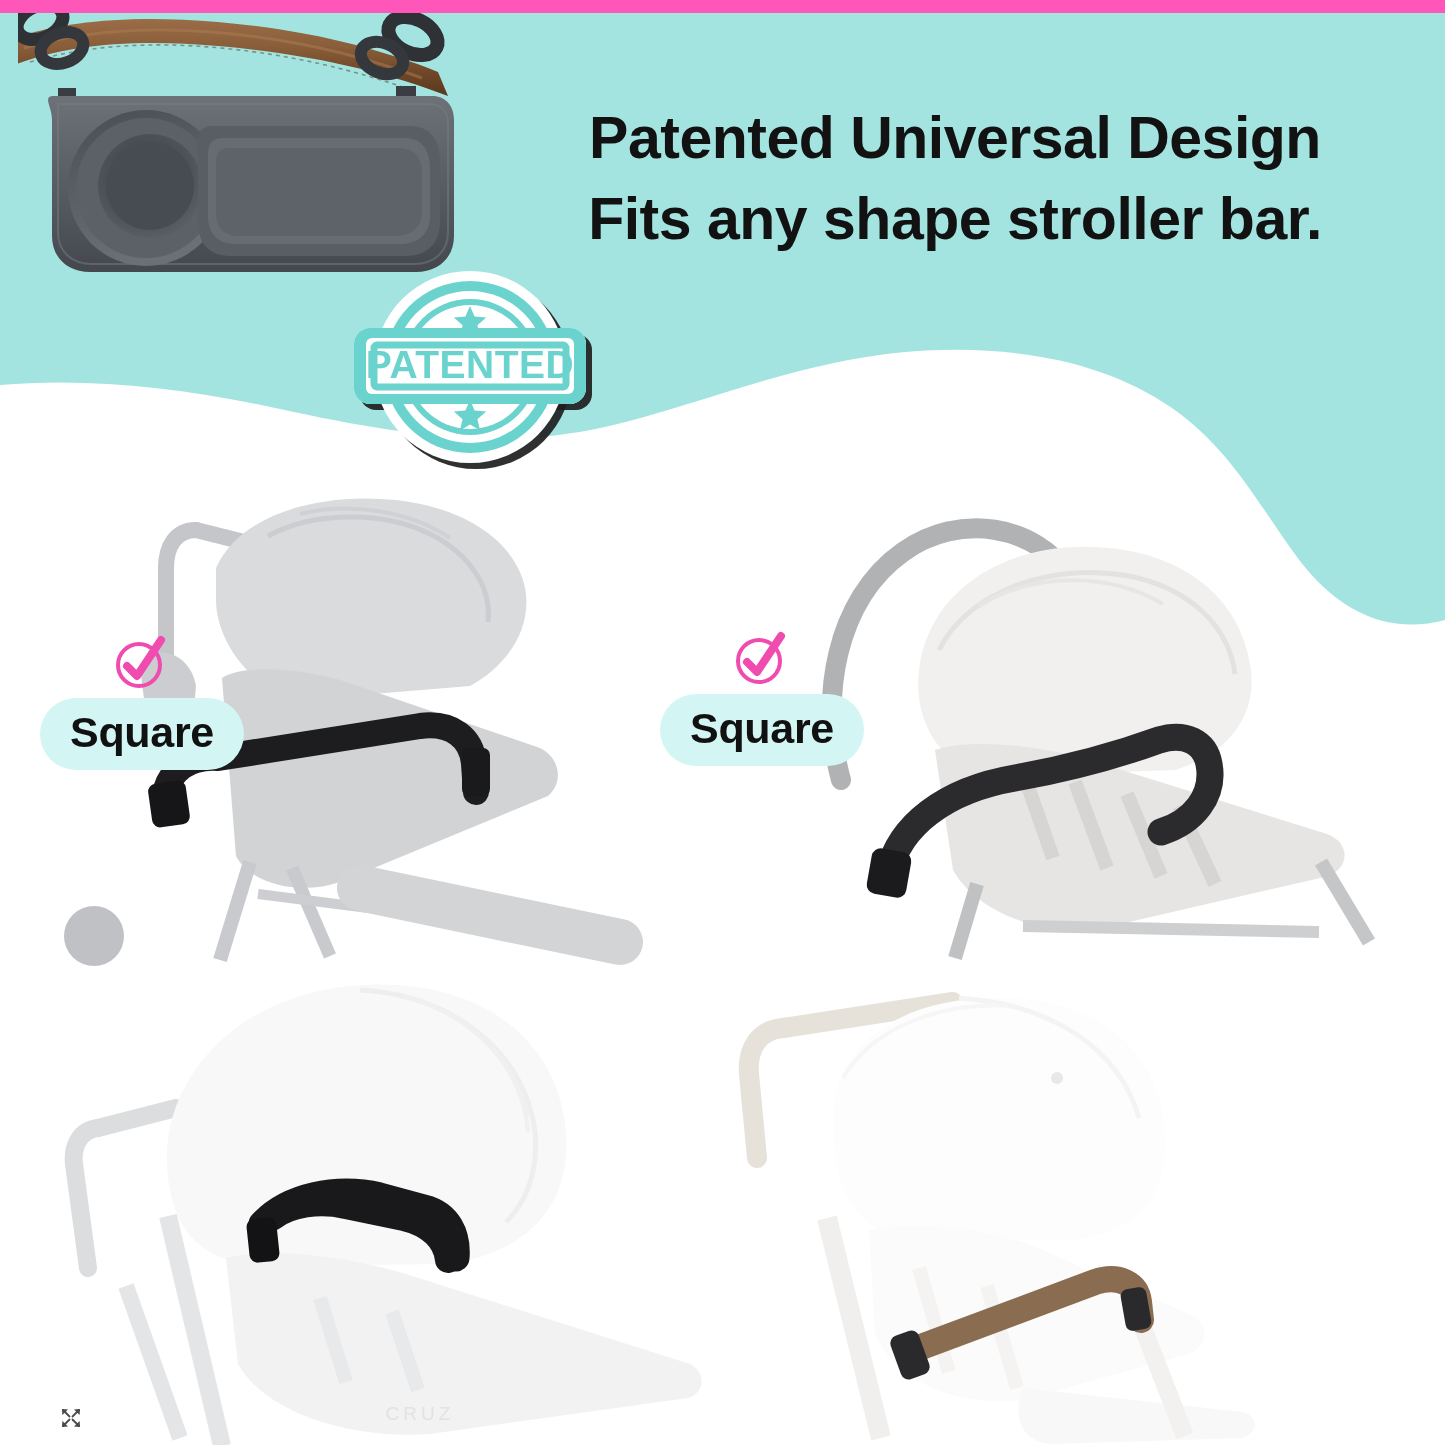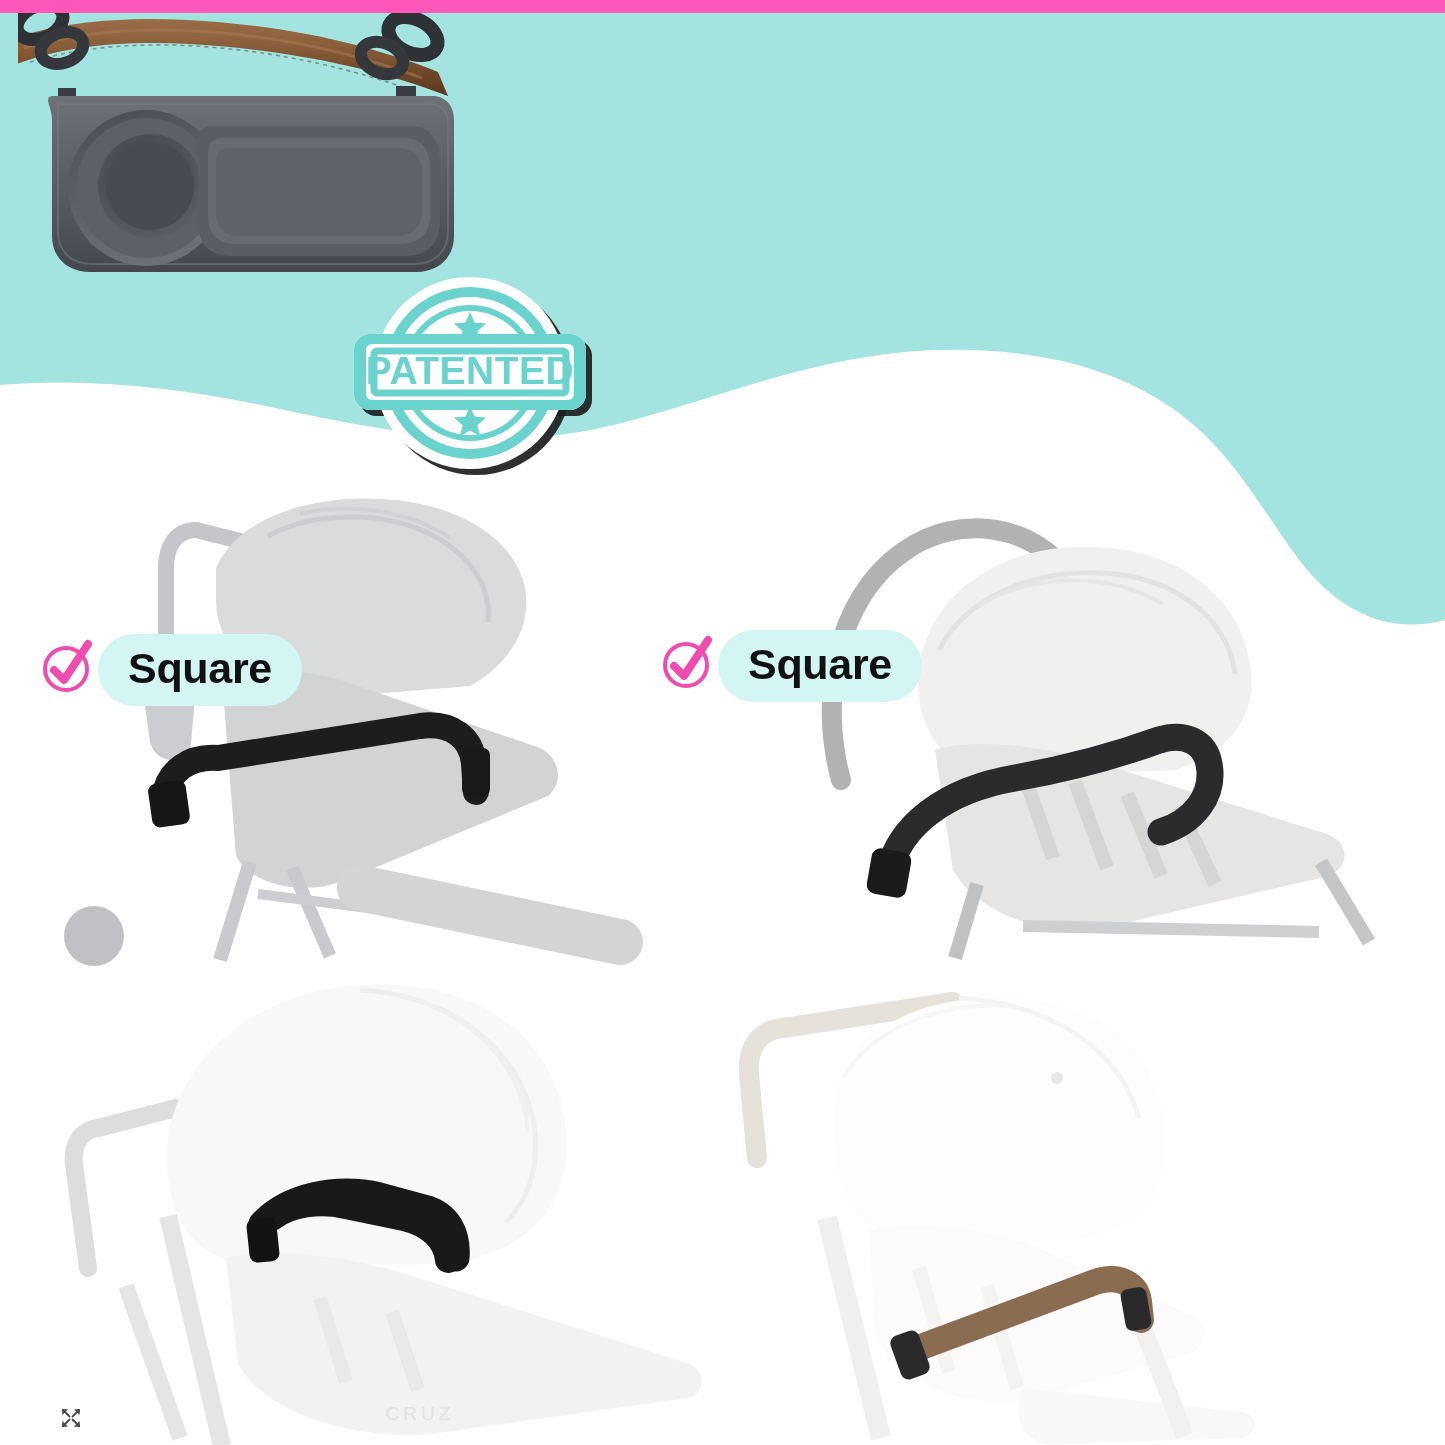--- a/index.html
+++ b/index.html
@@ -64,21 +64,21 @@
     font-size: 59px;
     line-height: 1.38;
     letter-spacing: -0.5px;
   }
   .headline .ln { display: block; white-space: nowrap; }
 
   
   .badge {
     position: absolute;
     left: 336px;
-    top: 266px;
+    top: 260px;
     width: 270px;
     height: 215px;
     z-index: 20;
   }
   .badge svg { display:block; width:100%; height:100%; }
 
   
   .grid {
     position: absolute;
     left: 0; top: 490px;
@@ -100,21 +100,21 @@
     position: absolute;
     inset: 0;
   }
   .stroller-art svg { display:block; width:100%; height:100%; }
 
   
   .mark {
     position: absolute;
     z-index: 15;
     display: flex;
-    flex-direction: row;
+    flex-direction: column;
     align-items: center;
   }
   .check-icon {
     width: 58px;
     height: 58px;
     margin-bottom: 6px;
   }
   .check-icon svg { display:block; width:100%; height:100%; }
   .pill {
     background: #d3f6f5;
@@ -227,20 +227,24 @@
                C412,234 400,244 382,244 L218,244
                C200,244 190,234 190,216 L190,168
                C190,150 188,138 206,138 Z" fill="#676c73"></path>
       <path d="M212,148 L380,148 C396,148 404,158 404,172 L404,212
                C404,228 392,236 376,236 L222,236
                C206,236 198,228 198,212 L198,172
                C198,158 196,148 212,148 Z" fill="#5e636a"></path>
     </svg>
   </div>
 
+  <div class="headline">
+    <span class="ln">Patented Universal Design</span>
+    <span class="ln">Fits any shape stroller bar.</span>
+  </div>
 
   <div class="badge">
     <svg viewBox="0 0 270 215">
 
       <circle cx="140" cy="113" r="96" fill="#1e1e1e" opacity="0.92"></circle>
       <rect x="24" y="74" width="232" height="76" rx="16" fill="#1e1e1e" opacity="0.92"></rect>
 
       <circle cx="134" cy="107" r="96" fill="#ffffff"></circle>
       <rect x="18" y="68" width="232" height="76" rx="16" fill="#ffffff"></rect>
 

